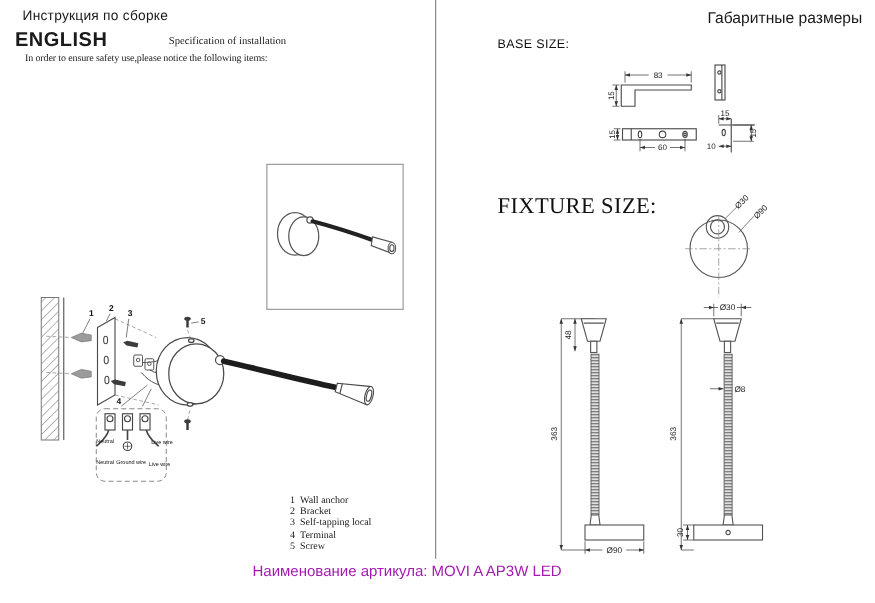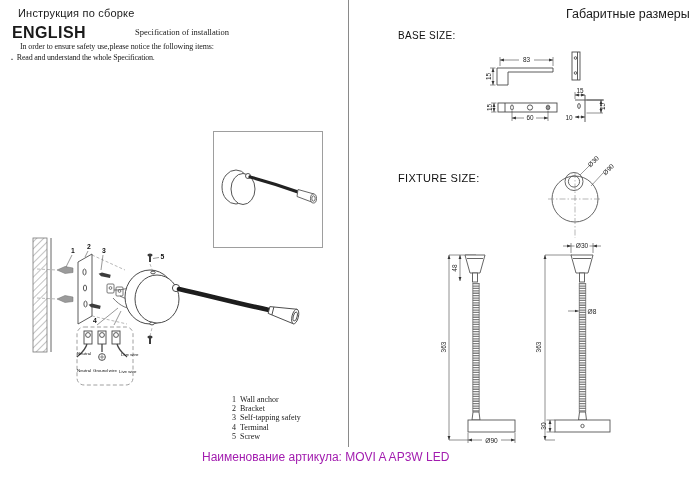--- a/index.html
+++ b/index.html
@@ -18,35 +18,34 @@
   .item::before{content:".";margin-right:4px;font-weight:bold;}
   .divider{left:348px;top:0;width:1px;height:447px;background:#8a8a8a;}
   .product-box{left:213px;top:131px;width:108px;height:115px;border:1px solid #9e9e9e;}
   .parts-list{left:232px;top:395px;font-family:"Liberation Serif",serif;font-size:8px;}
   .part-row{line-height:9.2px;white-space:nowrap;}
   .part-row span:first-child{margin-right:4px;}
   .article-line{left:202px;top:450px;font-size:12px;color:#a21caf;white-space:nowrap;}
   .dims-title-ru{left:566px;top:7px;font-size:12.5px;}
   .sec-heading{font-size:10px;letter-spacing:.3px;color:#111;}
   .base-heading{left:398px;top:30px;}
-  .fixture-heading{left:398px;top:172px;font-size:11px;}
+  .fixture-heading{left:398px;top:154px;font-size:18px;font-family:Liberation Serif, serif;}
   svg{display:block;}
   svg text{font-family:"Liberation Sans",sans-serif;}
 </style>
 </head>
 <body>
 
 <div class="abs title-ru">Инструкция по сборке</div>
 <div class="abs dims-title-ru">Габаритные размеры</div>
 
 <div class="abs english-label">ENGLISH</div>
 <div class="abs spec-subtitle">Specification of installation</div>
 <div class="abs intro-line">In order to ensure safety use,please notice the following items:</div>
 <div class="abs items">
-  <div class="item">Read and understand the whole Specification.</div>
 </div>
 
 <div class="abs divider"></div>
 
 <div class="abs product-box">
   <svg width="108" height="115" viewBox="0 0 108 115">
     <g fill="#ffffff" stroke="#555" stroke-width="1">
       <ellipse cx="22" cy="55" rx="14" ry="17"></ellipse>
       <ellipse cx="29" cy="57" rx="12" ry="15.5"></ellipse>
       <circle cx="34" cy="44" r="2.5"></circle>
@@ -176,21 +175,21 @@
     <text x="96" y="127.5">Live wire</text>
     <text x="52" y="143.5">Neutral</text>
     <text x="68" y="143.5">Ground wire</text>
     <text x="94" y="144.5">Live wire</text>
   </g>
 </svg>
 
 <div class="abs parts-list">
   <div class="part-row"><span>1</span><span>Wall anchor</span></div>
   <div class="part-row"><span>2</span><span>Bracket</span></div>
-  <div class="part-row"><span>3</span><span>Self-tapping safety</span></div>
+  <div class="part-row"><span>3</span><span>Self-tapping local</span></div>
   <div class="part-row"><span>4</span><span>Terminal</span></div>
   <div class="part-row"><span>5</span><span>Screw</span></div>
 </div>
 
 <div class="abs sec-heading base-heading">BASE SIZE:</div>
 <svg class="abs" style="left:482px;top:45px" width="165" height="95" viewBox="0 0 165 95">
   <defs>
     <marker id="arrB" viewBox="0 0 10 10" refX="9.5" refY="5" markerWidth="8" markerHeight="8" orient="auto-start-reverse">
       <path d="M0.5,1.8 L9.5,5 L0.5,8.2 Z" fill="#333"></path>
     </marker>

